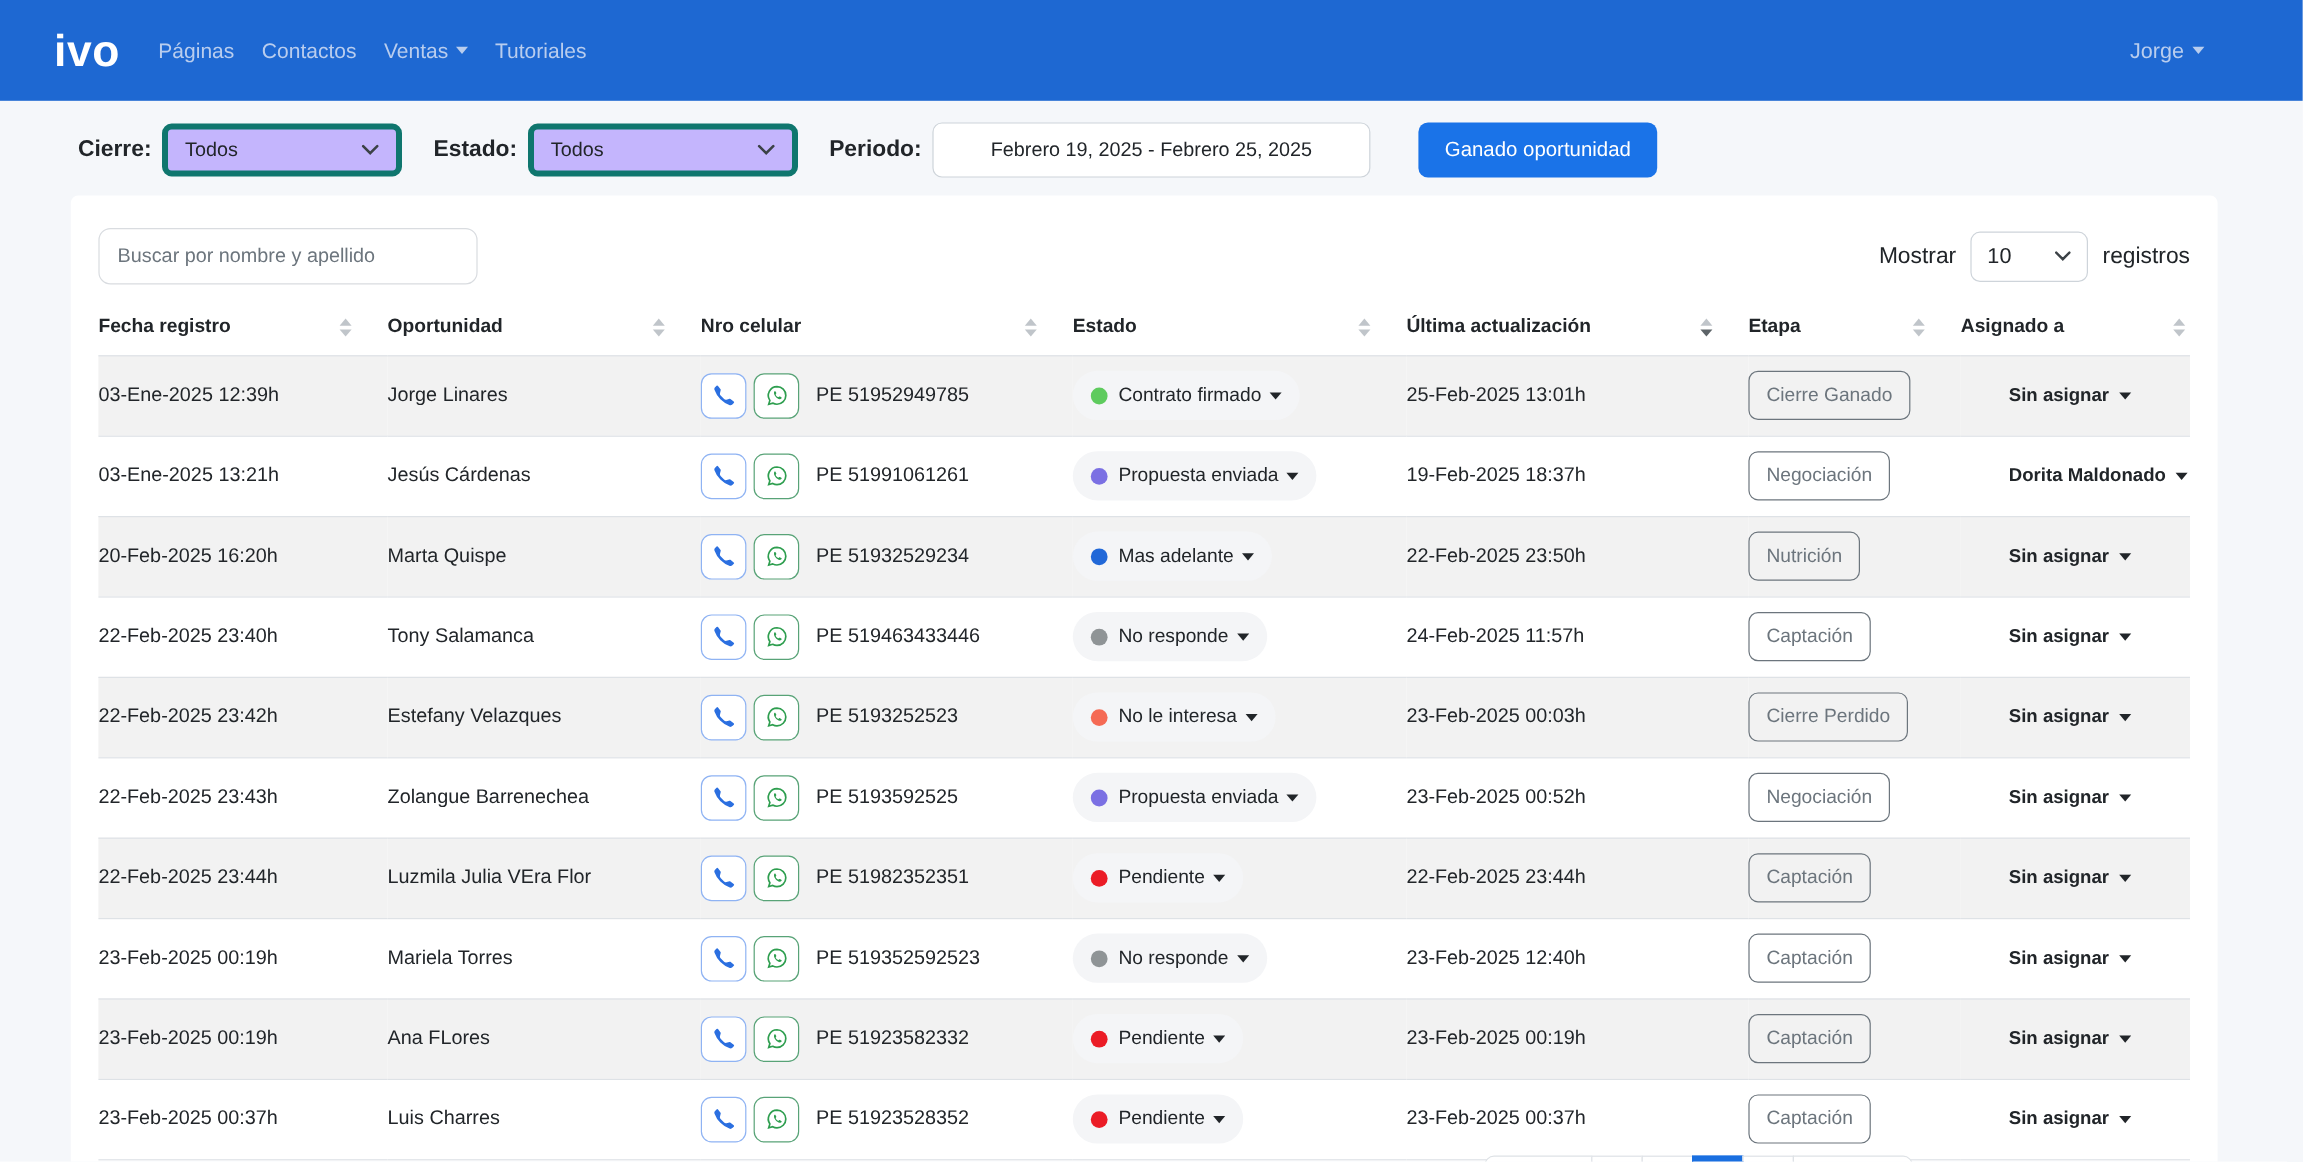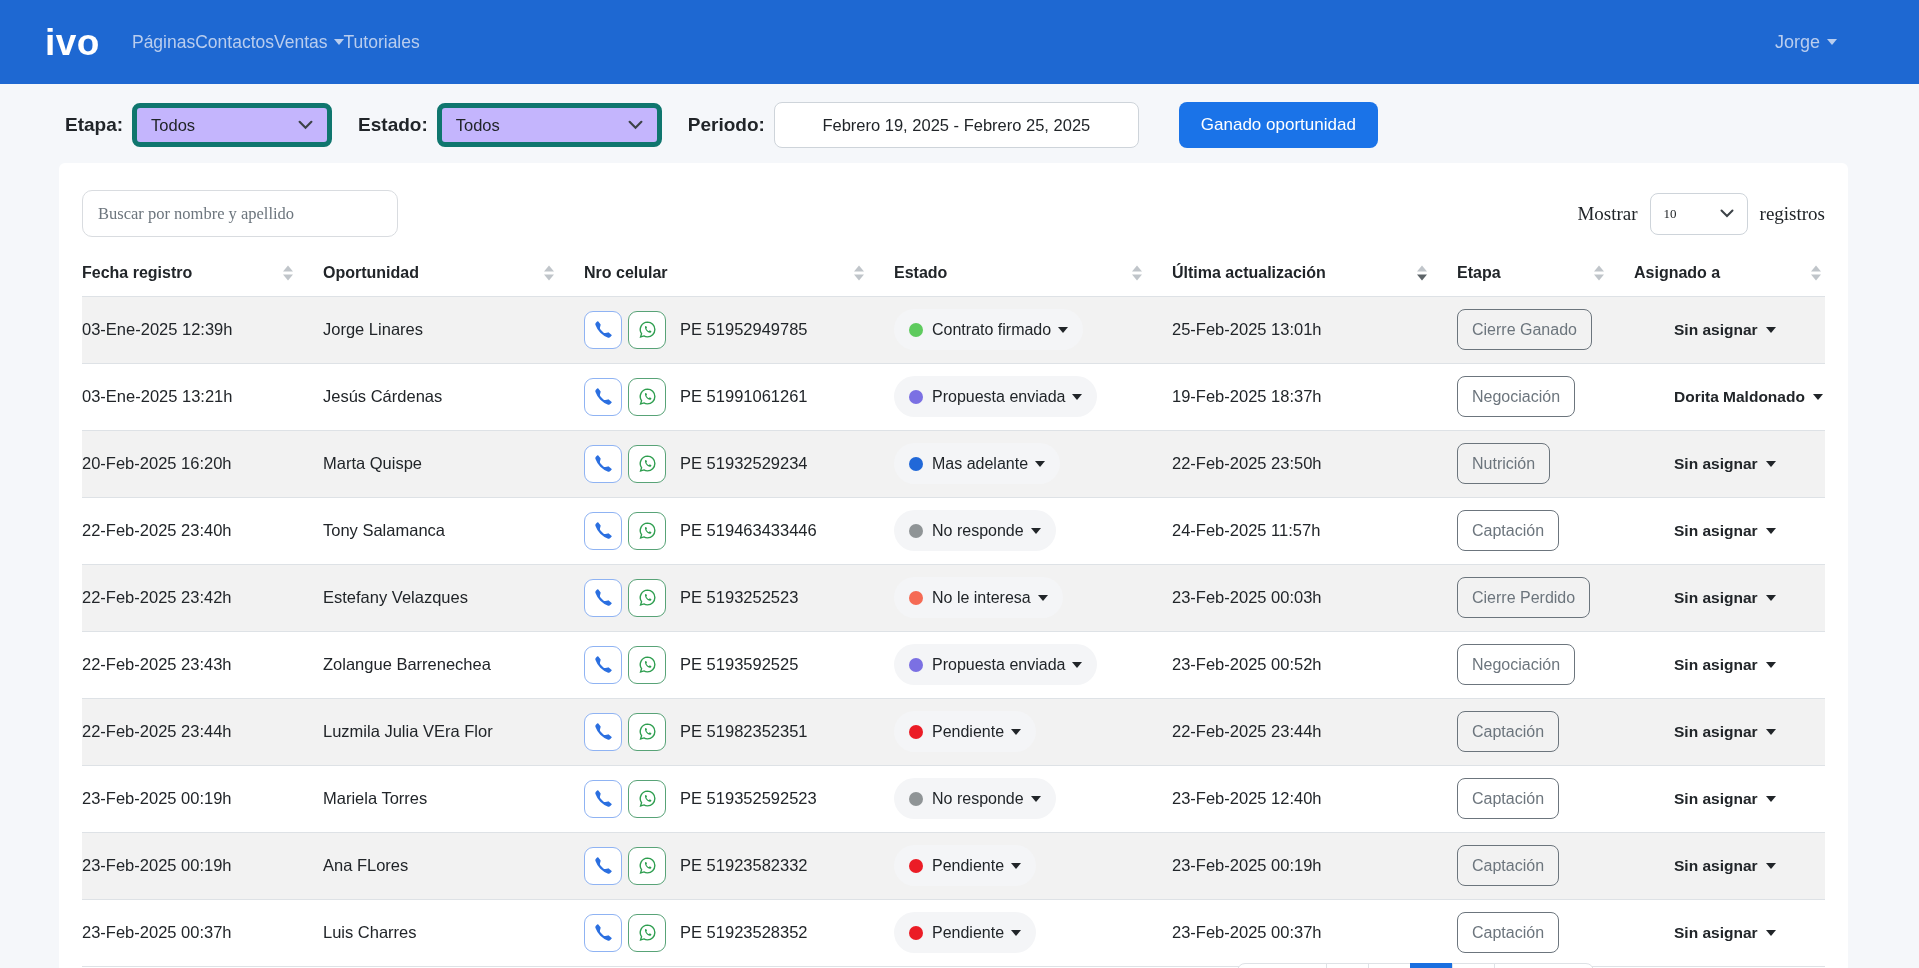--- a/index.html
+++ b/index.html
@@ -5,48 +5,48 @@
   * { box-sizing: border-box; margin: 0; padding: 0; }
   html,body { width:1919px; height:968px; overflow:hidden; }
   body {
     font-family:"Liberation Sans", sans-serif;
     background:#f5f7fa; color:#212529; position:relative;
   }
   
   .navbar{ height:84px; background:#1e68d2; display:flex; align-items:center;
            padding:0 82px 0 45px; }
   .logo{ color:#fff; font-size:37px; font-weight:800; letter-spacing:.5px; margin-right:32px; line-height:1; }
-  .nav-items{ display:flex; align-items:flex-start; }
+  .nav-items{ display:flex; align-items:flex-start; gap:23px; }
   .nav-link{ color:#b9cdee; font-size:17.5px; text-decoration:none; display:inline-flex; align-items:center; gap:6px; cursor:pointer; }
   .nav-spacer{ flex:1; }
   .nav-user{ color:#b9cdee; font-size:18px; display:inline-flex; align-items:center; gap:7px; cursor:pointer; }
   .tri-down{ width:0; height:0; border-left:5.5px solid transparent; border-right:5.5px solid transparent; border-top:6px solid #b9cdee; display:inline-block; }
   
   .filters{ display:flex; align-items:center; margin:18px 0 0 65px; height:46px; }
   .flabel{ font-size:19px; font-weight:bold; margin-right:9px; }
   .selectbox{ background:#c4b5fd; border:5px solid #0f766e; border-radius:8px; height:44px;
               display:flex; align-items:center; justify-content:space-between;
               padding:0 14px; font-size:16.5px; cursor:pointer; }
   .sel-etapa{ width:200px; margin-right:26px; }
   .sel-estado{ width:225px; margin-right:26px; }
   .periodo-input{ width:365px; height:46px; background:#fff; border:1px solid #ced4da; border-radius:8px;
                   font-size:16.5px; text-align:center; color:#212529; font-family:inherit; margin-right:40px; }
   .btn-primary{ background:#1a73e8; color:#fff; border:none; border-radius:8px; height:46px;
                 padding:0 22px; font-size:17px; font-family:inherit; cursor:pointer; }
   
   .card{ position:absolute; left:59px; top:163px; width:1789px; height:880px;
          background:#fff; border-radius:6px; padding:27px 23px 0 23px; }
-  .toolbar{ display:flex; align-items:center; justify-content:space-between;font-family:Liberation Serif, serif; }
+  .toolbar{ display:flex; align-items:center; justify-content:space-between; }
   .search-input{ width:316px; height:47px; border:1px solid #d9dce0; border-radius:10px;
                  padding:0 15px; font-size:16.5px; font-family:inherit; color:#212529; }
   .search-input::placeholder{ color:#6c757d; }
   .show-group{ display:flex; align-items:center; gap:12px; font-size:19px; }
   .page-size{ width:98px; height:42px; border:1px solid #ced4da; border-radius:8px; background:#fff;
               display:flex; align-items:center; justify-content:space-between; padding:0 13px;
-              font-size:13px; cursor:pointer; }
+              font-size:18px; cursor:pointer; }
   .chev svg{ display:block; }
   
   table{ border-collapse:collapse; table-layout:fixed; width:1743px; margin-top:13px; }
   th{ text-align:left; font-size:16px; font-weight:bold; height:46px; vertical-align:middle;
       border-bottom:1px solid #dee2e6; position:relative; padding:0 36px 0 0; cursor:pointer; }
   .sort{ position:absolute; right:30px; top:50%; transform:translateY(-50%);
          display:flex; flex-direction:column; gap:3px; }
   .sort .up{ width:0;height:0;border-left:5px solid transparent;border-right:5px solid transparent;border-bottom:6px solid #c0c5ca; }
   .sort .dn{ width:0;height:0;border-left:5px solid transparent;border-right:5px solid transparent;border-top:6px solid #c0c5ca; }
   th.sorted-desc .sort .dn{ border-top-color:#5d6468; }
@@ -97,21 +97,21 @@
   </a>
     </div>
   <div class="nav-spacer"></div>
   <div class="nav-user">
     <span>Jorge</span>
     <span class="tri-down"></span>
   </div>
 </nav>
 
 <div class="filters">
-  <span class="flabel">Etapa:</span>
+  <span class="flabel">Cierre:</span>
   <div class="selectbox sel-etapa">
     <span>Todos</span>
     <span class="chev">
       <svg width="15" height="10" viewBox="0 0 14 9">
           <path d="M1.5 1.5 7 7l5.5-5.5" fill="none" stroke="#3c4247" stroke-width="2" stroke-linecap="round"></path>
         </svg>
     </span>
   </div>
   <span class="flabel">Estado:</span>
   <div class="selectbox sel-estado">

